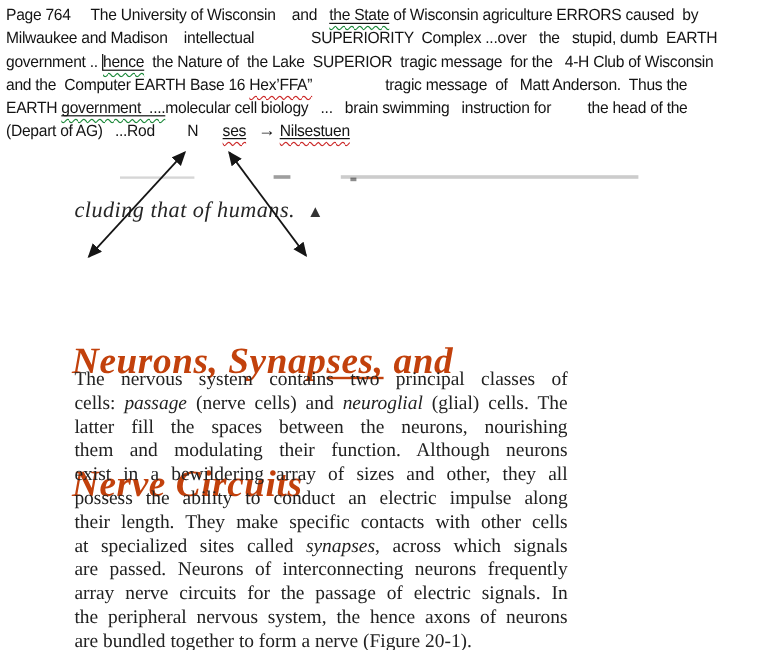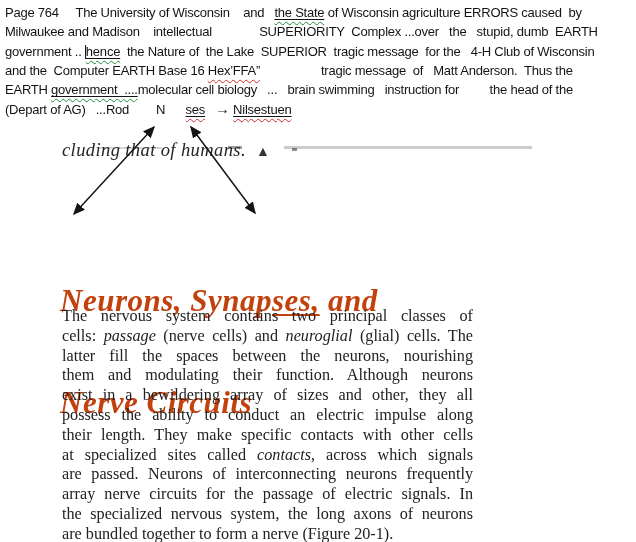--- a/index.html
+++ b/index.html
@@ -21,21 +21,21 @@
           text-underline-offset:3.5px;text-decoration-skip-ink:none;}
   .caret{display:inline-block;width:1px;height:14px;background:#000;margin:0 0 -3px 0;}
   .warrow{font-weight:bold;font-size:15px;letter-spacing:0;}
   
   .scan-fragment{position:absolute;background:#000;}
   .frag-a{left:100px;top:147px;width:62px;height:2px;opacity:.16;}
   .frag-b{left:228px;top:146px;width:14px;height:3px;opacity:.38;}
   .frag-c{left:284px;top:146px;width:248px;height:3px;opacity:.20;}
   .frag-d{left:292px;top:148px;width:5px;height:3px;opacity:.45;}
   .excerpt-partial{
-    position:absolute;left:62px;top:140px;
+    position:absolute;left:62px;top:166px;
     font-family:"Liberation Serif",serif;font-style:italic;
     font-size:18.5px;color:#262626;letter-spacing:.4px;white-space:pre;
   }
   .tri{font-style:normal;font-size:14px;color:#333;margin-left:10px;letter-spacing:0;}
   .excerpt-title{
     position:absolute;left:60px;top:216px;
     font-family:"Liberation Serif",serif;font-style:italic;font-weight:600;
     font-size:31px;line-height:34px;color:#c2410c;letter-spacing:.5px;white-space:pre;
   }
   .title-underline{text-decoration:underline;text-decoration-thickness:2px;
@@ -72,24 +72,24 @@
   </div>
 
   <div class="excerpt-body" id="excerpt-body">
       <div class="body-line"><span>The nervous system contains two principal classes of</span></div>
       <div class="body-line"><span>cells: </span><span class="it">passage</span><span> (nerve cells) and </span><span class="it">neuroglial</span><span> (glial) cells. The</span></div>
       <div class="body-line"><span>latter fill the spaces between the neurons, nourishing</span></div>
       <div class="body-line"><span>them and modulating their function. Although neurons</span></div>
       <div class="body-line"><span>exist in a bewildering array of sizes and other, they all</span></div>
       <div class="body-line"><span>possess the ability to conduct an electric impulse along</span></div>
       <div class="body-line"><span>their length. They make specific contacts with other cells</span></div>
-      <div class="body-line"><span>at specialized sites called </span><span class="it">contacts</span><span>, across which signals</span></div>
+      <div class="body-line"><span>at specialized sites called </span><span class="it">synapses</span><span>, across which signals</span></div>
       <div class="body-line"><span>are passed. Neurons of interconnecting neurons frequently</span></div>
       <div class="body-line"><span>array nerve circuits for the passage of electric signals. In</span></div>
-      <div class="body-line"><span>the specialized nervous system, the long axons of neurons</span></div>
+      <div class="body-line"><span>the peripheral nervous system, the hence axons of neurons</span></div>
       <div class="body-line last"><span>are bundled together to form a nerve (Figure 20-1).</span></div>
     </div>
 
   <svg class="arrow-layer" width="636" height="542">
     <defs>
       <marker id="ah" markerWidth="9" markerHeight="8" refX="7" refY="3.5" orient="auto-start-reverse">
         <path d="M0,0 L8,3.5 L0,7 z" fill="#151515"></path>
       </marker>
     </defs>
     <line id="arrow1" stroke="#151515" stroke-width="1.5" marker-start="url(#ah)" marker-end="url(#ah)" x1="154" y1="127" x2="74" y2="214"></line>

